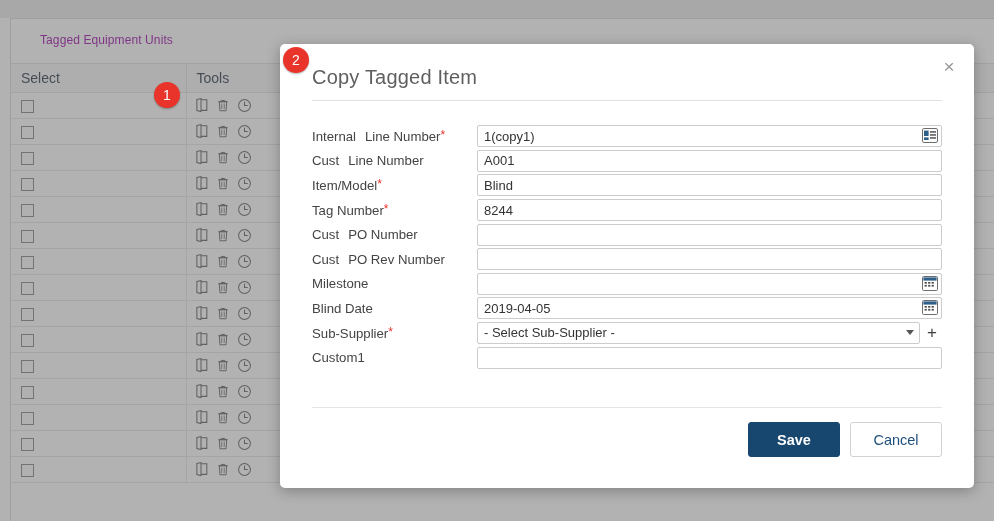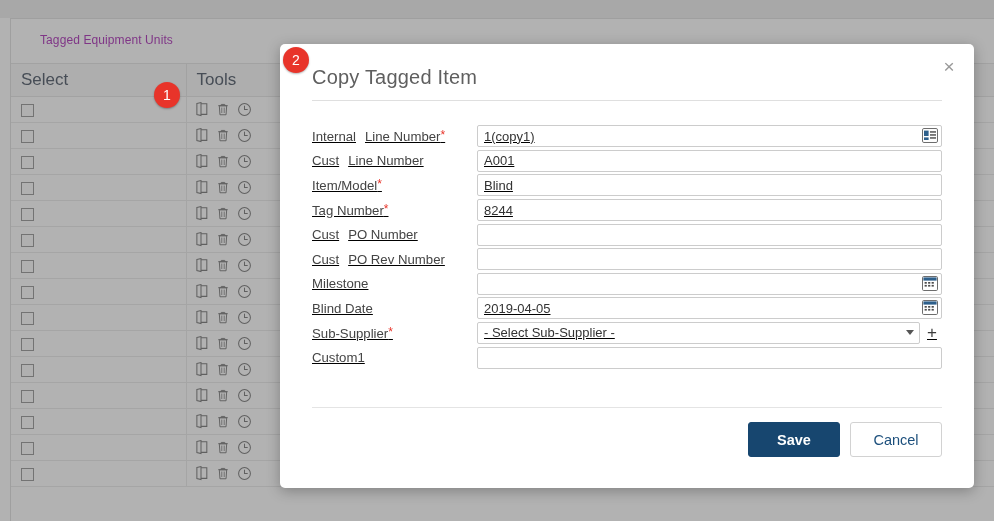--- a/index.html
+++ b/index.html
@@ -62,21 +62,21 @@
   }
   #eq-table col.c-select { width: 175px; }
   #eq-table col.c-tools  { width: 115px; }
   #eq-table col.c-ln     { width: 260px; }
   #eq-table col.c-cust   { width: 195px; }
   #eq-table col.c-item   { width: 239px; }
 
   #eq-table th {
     text-align: left;
     font-weight: normal;
-    font-size: 17px;
+    font-size: 14px;
     color: #3c4858;
     padding: 6px 10px;
     height: 28px;
     background: #f7f7f7;
     border: 1px solid #e2e2e2;
     border-left: none;
   }
   #eq-table td {
     padding: 3px 10px;
     height: 26px;
@@ -162,21 +162,20 @@
     position: absolute;
     left: 32px; top: 56px;
     width: 630px;
     border-top: 1px solid #dfdfdf;
   }
 
   #form {
     position: absolute;
     left: 32px; top: 80px;
     width: 630px;
-    text-decoration: underline;
   }
   .row {
     display: flex;
     align-items: center;
     height: 24.6px;
   }
   .lbl {
     width: 165px;
     flex: 0 0 165px;
     font-size: 13.2px;

